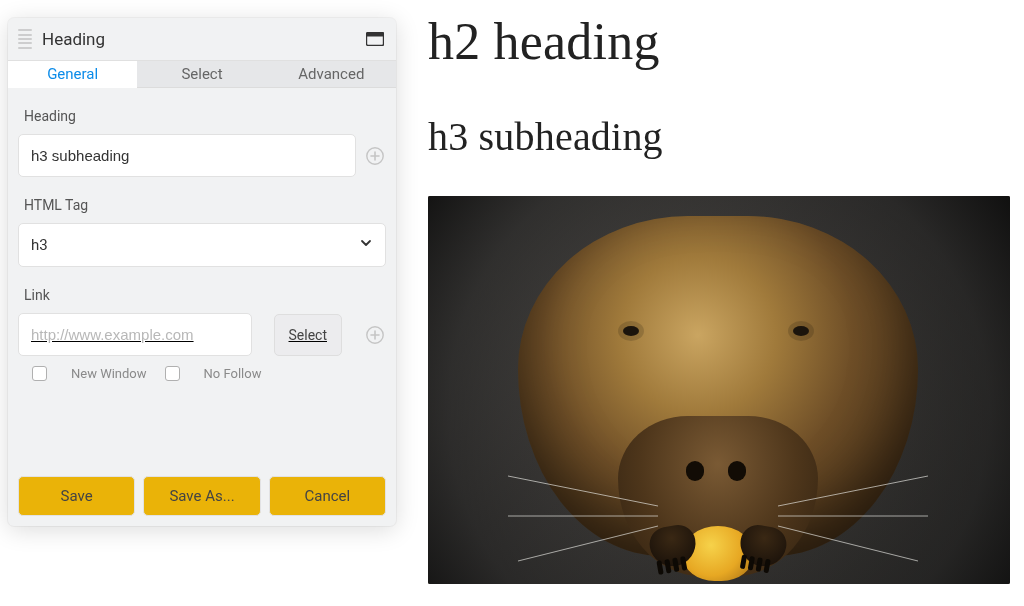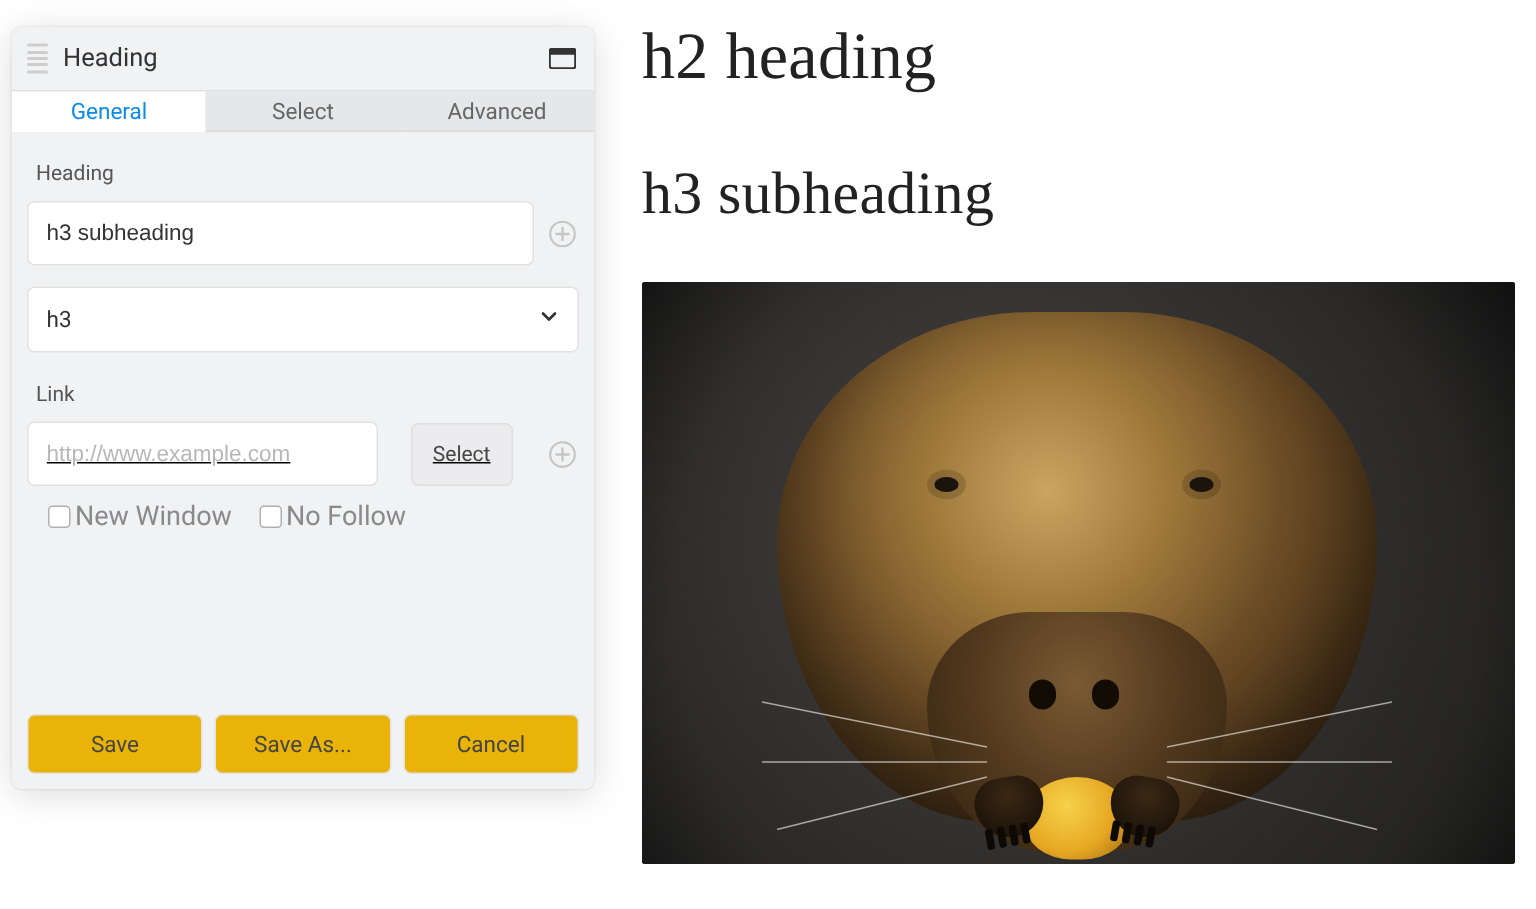--- a/index.html
+++ b/index.html
@@ -119,22 +119,22 @@
       color: #444;
       cursor: pointer;
     }
     .checkbox-row {
       display: flex;
       gap: 18px;
       padding: 0 0 0 14px;
       margin-top: -4px;
     }
     .chk {
-      display: flex; align-items: center; gap: 3px;
-      font-size: 18px; color: #8a8a8a;
+      display: flex; align-items: center; gap: 24px;
+      font-size: 13px; color: #8a8a8a;
       cursor: pointer;
     }
     .chk-box {
       width: 15px; height: 15px;
       border: 1.2px solid #b0b0b0;
       border-radius: 3px;
       background: #fff;
     }
     .panel-footer {
       display: flex;
@@ -155,21 +155,21 @@
     
     .preview {
       position: absolute;
       left: 428px;
       top: 12px;
       right: 10px;
     }
     .h2-preview {
       font-family: Georgia, "Times New Roman", serif;
       font-weight: 400;
-      font-size: 44px;
+      font-size: 52px;
       color: #222;
       letter-spacing: 0.2px;
     }
     .h3-preview {
       font-family: Georgia, "Times New Roman", serif;
       font-weight: 400;
       font-size: 40px;
       color: #222;
       margin-top: 42px;
       letter-spacing: 0.2px;
@@ -281,20 +281,21 @@
     <div class="field-row">
       <input class="text-input" value="h3 subheading" style="">
       <div class="plus-btn">
         <svg width="18" height="18" viewBox="0 0 18 18">
             <circle cx="9" cy="9" r="8.2" fill="none" stroke="#c5c5c5" stroke-width="1.4"></circle>
             <path d="M9 5v8M5 9h8" stroke="#c5c5c5" stroke-width="1.6" stroke-linecap="round"></path>
           </svg>
       </div>
     </div>
 
+    <div class="field-label">HTML Tag</div>
     <div class="field-row">
       <div class="select-input">
         <span>h3</span>
         <span class="select-caret">
           <svg width="14" height="14" viewBox="0 0 14 14">
               <path d="M3 5l4 4 4-4" fill="none" stroke="#333" stroke-width="1.8" stroke-linecap="round" stroke-linejoin="round"></path>
             </svg>
         </span>
       </div>
     </div>

